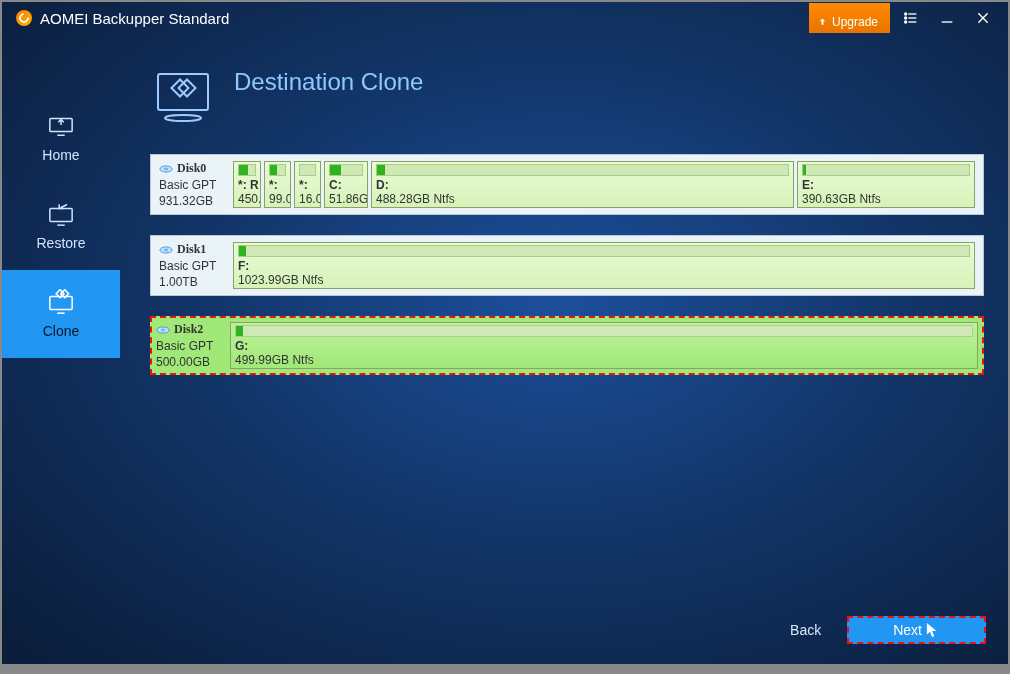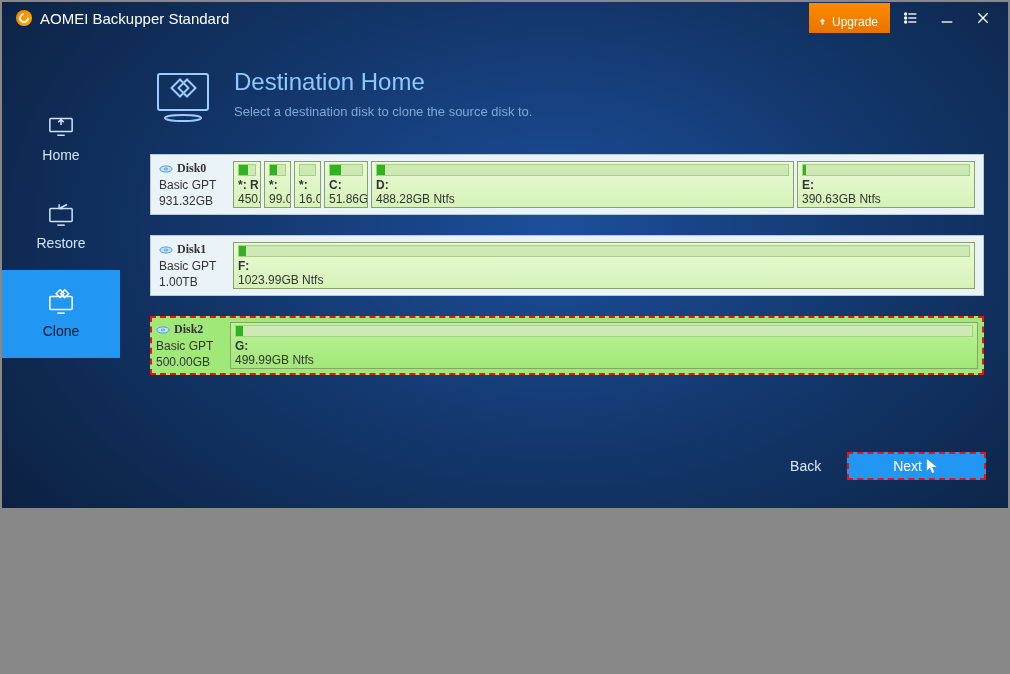--- a/index.html
+++ b/index.html
@@ -5,21 +5,21 @@
   * { box-sizing: border-box; margin: 0; padding: 0; }
   body {
     font-family: "Segoe UI", Arial, sans-serif;
     background: #888;
     width: 1010px;
     height: 674px;
     overflow: hidden;
   }
   .window {
     width: 1006px;
-    height: 506px;
+    height: 662px;
     margin: 2px;
     background: radial-gradient(ellipse 900px 600px at 55% 45%, #1c4f9c 0%, #123568 40%, #0b1f3e 80%, #071733 100%);
     position: relative;
     display: flex;
     flex-direction: column;
   }
   
   .titlebar {
     height: 32px;
     display: flex;
@@ -159,21 +159,21 @@
     display:flex;
   }
   .part .used{
     height:100%;
     background:#2fb320;
   }
   .part .pl{font-weight:bold;display:block;}
   
   .footer{
     position:absolute;
-    bottom:28px; right:22px;
+    bottom:20px; right:22px;
     display:flex;
     align-items:center;
     gap:26px;
     color:#dbe8fb;
     font-size:14px;
   }
   .back-btn{cursor:pointer;}
   .next-btn{
     background:#2196f3;
     color:#fff;
@@ -257,22 +257,21 @@
       <div class="header-row">
         <div class="dest-icon">
           <svg viewBox="0 0 66 58">
               <rect x="8" y="6" width="50" height="36" rx="2"></rect>
               <rect x="24" y="14" width="12" height="12" transform="rotate(45 30 20)"></rect>
               <rect x="31" y="14" width="12" height="12" transform="rotate(45 37 20)"></rect>
               <ellipse cx="33" cy="50" rx="18" ry="3"></ellipse>
             </svg>
         </div>
         <div class="header-text">
-          <div class="page-title">Destination Home</div>
-          <div class="page-sub">Select a destination disk to clone the source disk to.</div>
+          <div class="page-title">Destination Clone</div>
         </div>
       </div>
 
       <div id="disks-container">
           <div class="disk-card">
             <div class="disk-info">
               <span class="dname"><svg viewBox="0 0 16 12">
                   <ellipse cx="8" cy="6" rx="7" ry="3.5" fill="#bfe3ff" stroke="#4a90d9"></ellipse>
                   <ellipse cx="8" cy="6" rx="2" ry="1" fill="#fff" stroke="#4a90d9"></ellipse>
                 </svg>Disk0</span>

